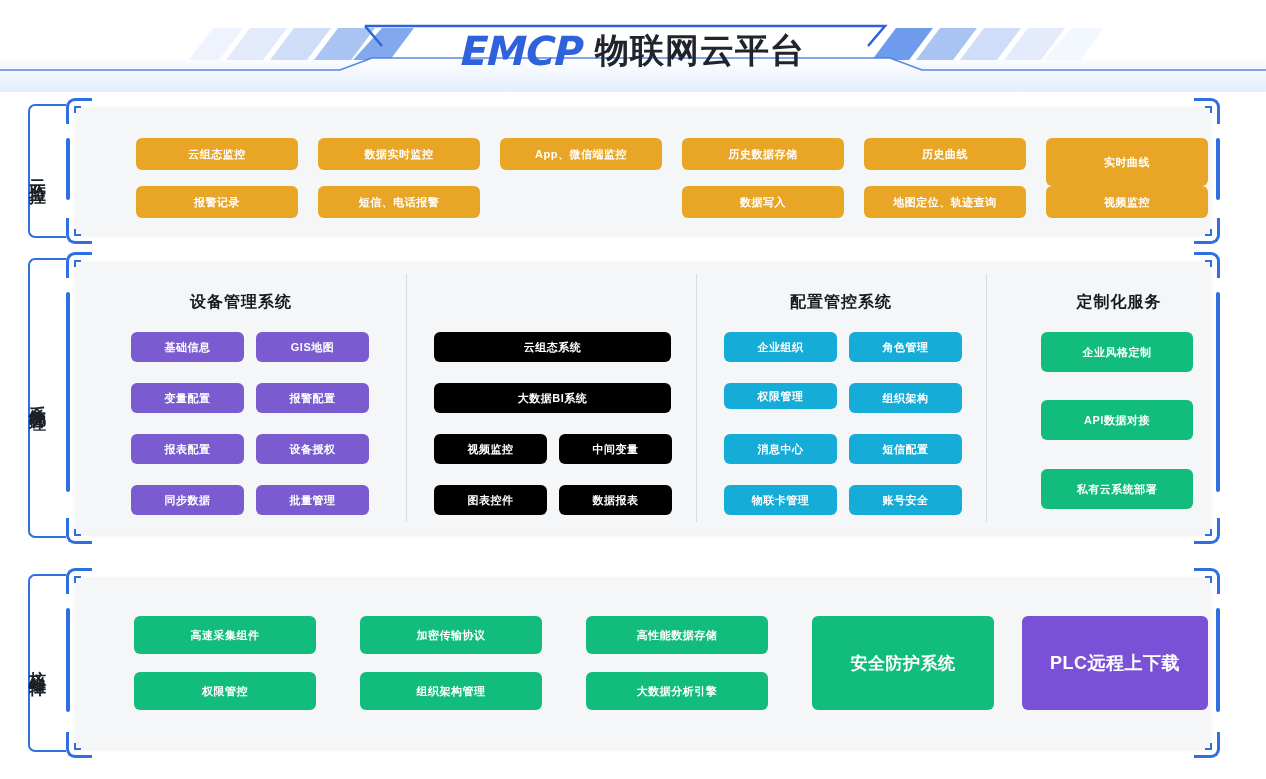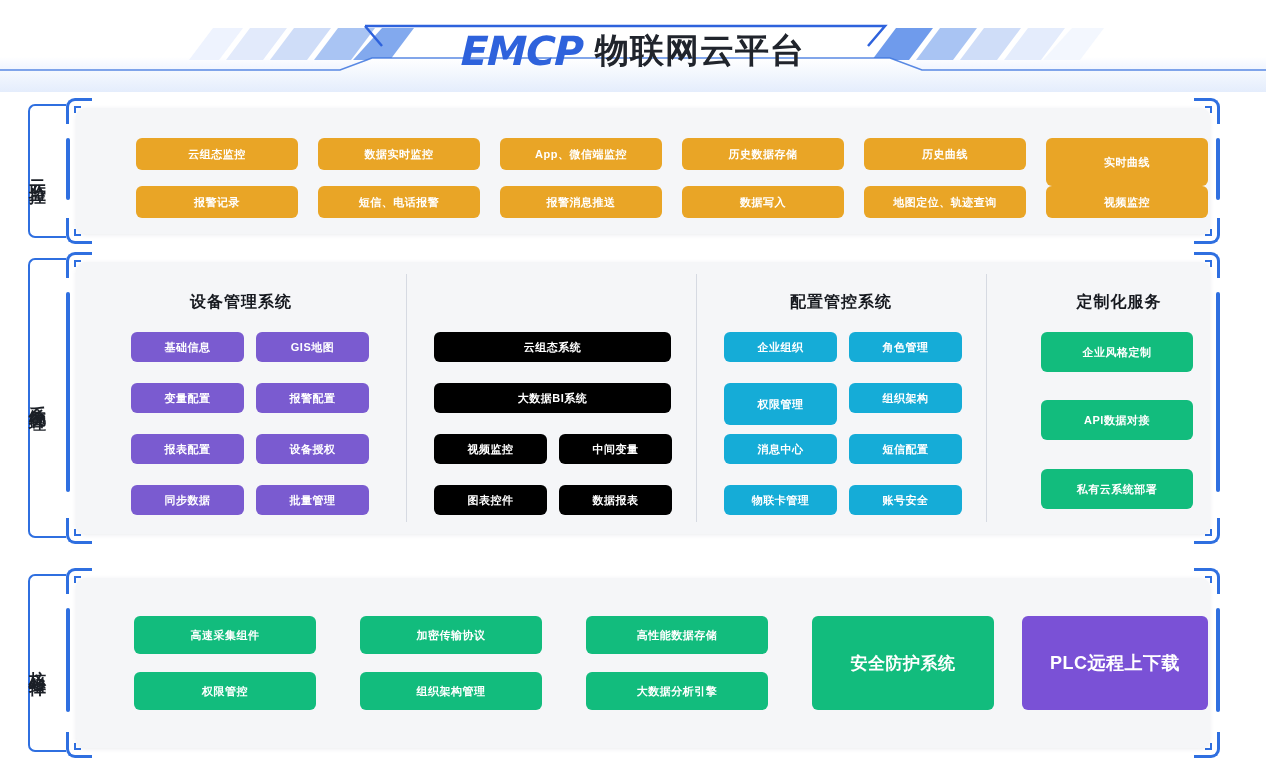--- a/index.html
+++ b/index.html
@@ -182,21 +182,20 @@
 
         <div class="chip orange" style="left:60px;  top:30px; width:162px; height:32px;">云组态监控</div>
         <div class="chip orange" style="left:242px; top:30px; width:162px; height:32px;text-align:right;">数据实时监控</div>
         <div class="chip orange" style="left:424px; top:30px; width:162px; height:32px;">App、微信端监控</div>
         <div class="chip orange" style="left:606px; top:30px; width:162px; height:32px;">历史数据存储</div>
         <div class="chip orange" style="left:788px; top:30px; width:162px; height:32px;">历史曲线</div>
         <div class="chip orange" style="left:970px; top:30px; width:162px; height:48px;">实时曲线</div>
 
         <div class="chip orange" style="left:60px;  top:78px; width:162px; height:32px;">报警记录</div>
         <div class="chip orange" style="left:242px; top:78px; width:162px; height:32px;">短信、电话报警</div>
-        <div class="chip orange" style="left:424px; top:78px; width:162px; height:32px;">报警消息推送</div>
         <div class="chip orange" style="left:606px; top:78px; width:162px; height:32px;">数据写入</div>
         <div class="chip orange" style="left:788px; top:78px; width:162px; height:32px;">地图定位、轨迹查询</div>
         <div class="chip orange" style="left:970px; top:78px; width:162px; height:32px;">视频监控</div>
       </div>
     </div>
   </div>
 
   <div class="section" style="left:14px; top:252px; width:1206px; height:292px;">
     <div class="label-bracket"></div>
     <div class="sec-label">
@@ -232,21 +231,21 @@
         <div class="chip blue" style="left:358px; top:70px;  width:237px; height:30px;">云组态系统</div>
         <div class="chip blue" style="left:358px; top:121px; width:237px; height:30px;">大数据BI系统</div>
         <div class="chip blue" style="left:358px; top:172px; width:113px; height:30px;">视频监控</div>
         <div class="chip blue" style="left:483px; top:172px; width:113px; height:30px;">中间变量</div>
         <div class="chip blue" style="left:358px; top:223px; width:113px; height:30px;">图表控件</div>
         <div class="chip blue" style="left:483px; top:223px; width:113px; height:30px;">数据报表</div>
 
         <div class="col-title" style="left:620px; top:30px; width:290px;">配置管控系统</div>
         <div class="chip cyan" style="left:648px; top:70px;  width:113px; height:30px;">企业组织</div>
         <div class="chip cyan" style="left:773px; top:70px;  width:113px; height:30px;">角色管理</div>
-        <div class="chip cyan" style="left:648px; top:121px; width:113px; height:42px;">权限管理</div>
+        <div class="chip cyan" style="left:648px; top:121px; width:113px; height:26px;">权限管理</div>
         <div class="chip cyan" style="left:773px; top:121px; width:113px; height:30px;">组织架构</div>
         <div class="chip cyan" style="left:648px; top:172px; width:113px; height:30px;">消息中心</div>
         <div class="chip cyan" style="left:773px; top:172px; width:113px; height:30px;">短信配置</div>
         <div class="chip cyan" style="left:648px; top:223px; width:113px; height:30px;">物联卡管理</div>
         <div class="chip cyan" style="left:773px; top:223px; width:113px; height:30px;">账号安全</div>
 
         <div class="col-title" style="left:910px; top:30px; width:266px;">定制化服务</div>
         <div class="chip green" style="left:965px; top:70px;  width:152px; height:40px;">企业风格定制</div>
         <div class="chip green" style="left:965px; top:138px; width:152px; height:40px;">API数据对接</div>
         <div class="chip green" style="left:965px; top:207px; width:152px; height:40px;">私有云系统部署</div>

